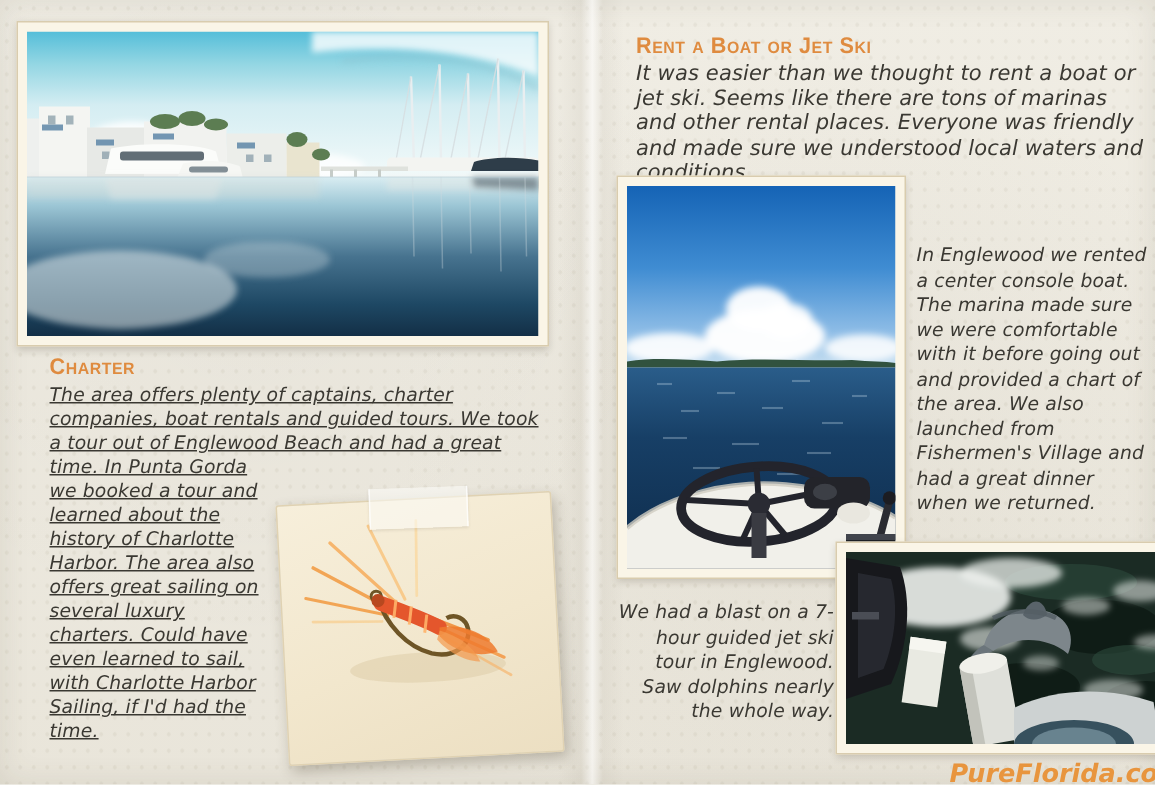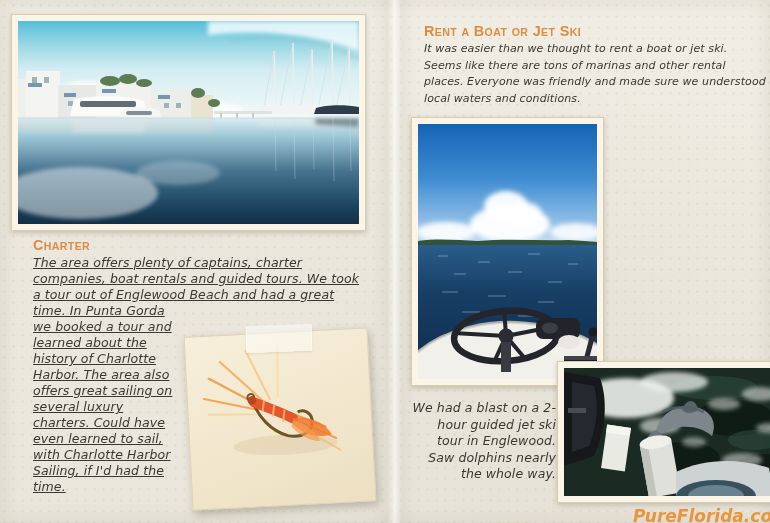--- a/index.html
+++ b/index.html
@@ -17,21 +17,21 @@
     background:linear-gradient(90deg, rgba(0,0,0,0) 0%, rgba(90,80,60,0.06) 35%, rgba(255,255,255,0.55) 52%, rgba(90,80,60,0.05) 68%, rgba(0,0,0,0) 100%);}
   .photo-frame{position:absolute;background:#faf5e7;border:1px solid #d9ccae;padding:6px;
     box-shadow:0 2px 5px rgba(70,60,40,0.22);z-index:2;}
   .photo-frame svg{display:block;}
   .heading{position:absolute;z-index:2;color:#df8b3f;font-weight:700;font-variant:small-caps;
     font-size:15px;letter-spacing:0.4px;transform:scaleX(0.96);transform-origin:left;}
   .hand{font-family:"DejaVu Sans",sans-serif;font-style:italic;color:#3a3832;letter-spacing:0.1px;}
   .bodytext{position:absolute;z-index:2;font-size:12.5px;line-height:16px;}
   #charter-body{left:33px;top:255px;width:334px;text-decoration:underline;}
   .wrap-spacer{float:right;width:184px;height:230px;shape-outside:inset(66px 0 0 0);shape-margin:6px;margin-left:6px;}
-  #rental-body{left:424px;top:41px;width:344px;font-size:11px;line-height:16.5px;}
+  #rental-body{left:424px;top:41px;width:344px;font-size:14px;line-height:16.5px;}
   #boat-note{left:611px;top:162px;width:156px;line-height:16.5px;}
   #jetski-caption{left:410px;top:400px;width:146px;text-align:right;line-height:16.5px;}
   #marina-frame{left:11px;top:14px;}
   #console-frame{left:411px;top:117px;}
   #dolphin-frame{left:557px;top:361px;z-index:3;}
   #polaroid{position:absolute;left:188px;top:332px;width:182px;height:172px;z-index:2;
     transform:rotate(-3deg);border-radius:2px;border:1px solid #e0d2b2;
     background:linear-gradient(160deg,#f7efdb 0%,#f2e7cd 55%,#ecdfc2 100%);
     box-shadow:2px 4px 9px rgba(70,60,40,0.30);}
   #tape{position:absolute;left:246px;top:325px;width:64px;height:27px;z-index:4;
@@ -269,21 +269,22 @@
       <rect x="118" y="194" width="44" height="21" rx="7" fill="#23242a"></rect>
       <ellipse cx="132" cy="204" rx="8" ry="5.5" fill="#3c3f46"></ellipse>
       <ellipse cx="151" cy="218" rx="11" ry="7" fill="#e9e7df"></ellipse>
       <line x1="166" y1="244" x2="175" y2="210" stroke="#2a2b31" stroke-width="5" stroke-linecap="round"></line>
       <circle cx="175" cy="208" r="4.5" fill="#1c1d22"></circle>
       <rect x="146" y="232" width="33" height="23" fill="#1d2026"></rect>
       <rect x="146" y="232" width="33" height="4" fill="#41444c"></rect>
     </svg>
   </div>
 
-  <div id="jetski-caption" class="bodytext hand">We had a blast on a 2-hour guided jet ski tour in Englewood. Saw dolphins nearly the whole way.</div>
+  <div id="boat-note" class="bodytext hand">In Englewood we rented a center console boat. The marina made sure we were comfortable with it before going out and provided a chart of the area. We also launched from Fishermen's Village and had a great dinner when we returned.</div>
+  <div id="jetski-caption" class="bodytext hand">We had a blast on a 7-hour guided jet ski tour in Englewood. Saw dolphins nearly the whole way.</div>
 
   <div id="dolphin-frame" class="photo-frame">
     <svg width="220" height="128" viewBox="0 0 220 128">
       <defs>
           <filter id="soft3" x="-30%" y="-30%" width="160%" height="160%">
             <feGaussianBlur stdDeviation="2"></feGaussianBlur>
           </filter>
         </defs>
       <rect x="0" y="0" width="220" height="128" fill="#1b2b24"></rect>
       <g fill="#0e1a14" opacity="0.85">

